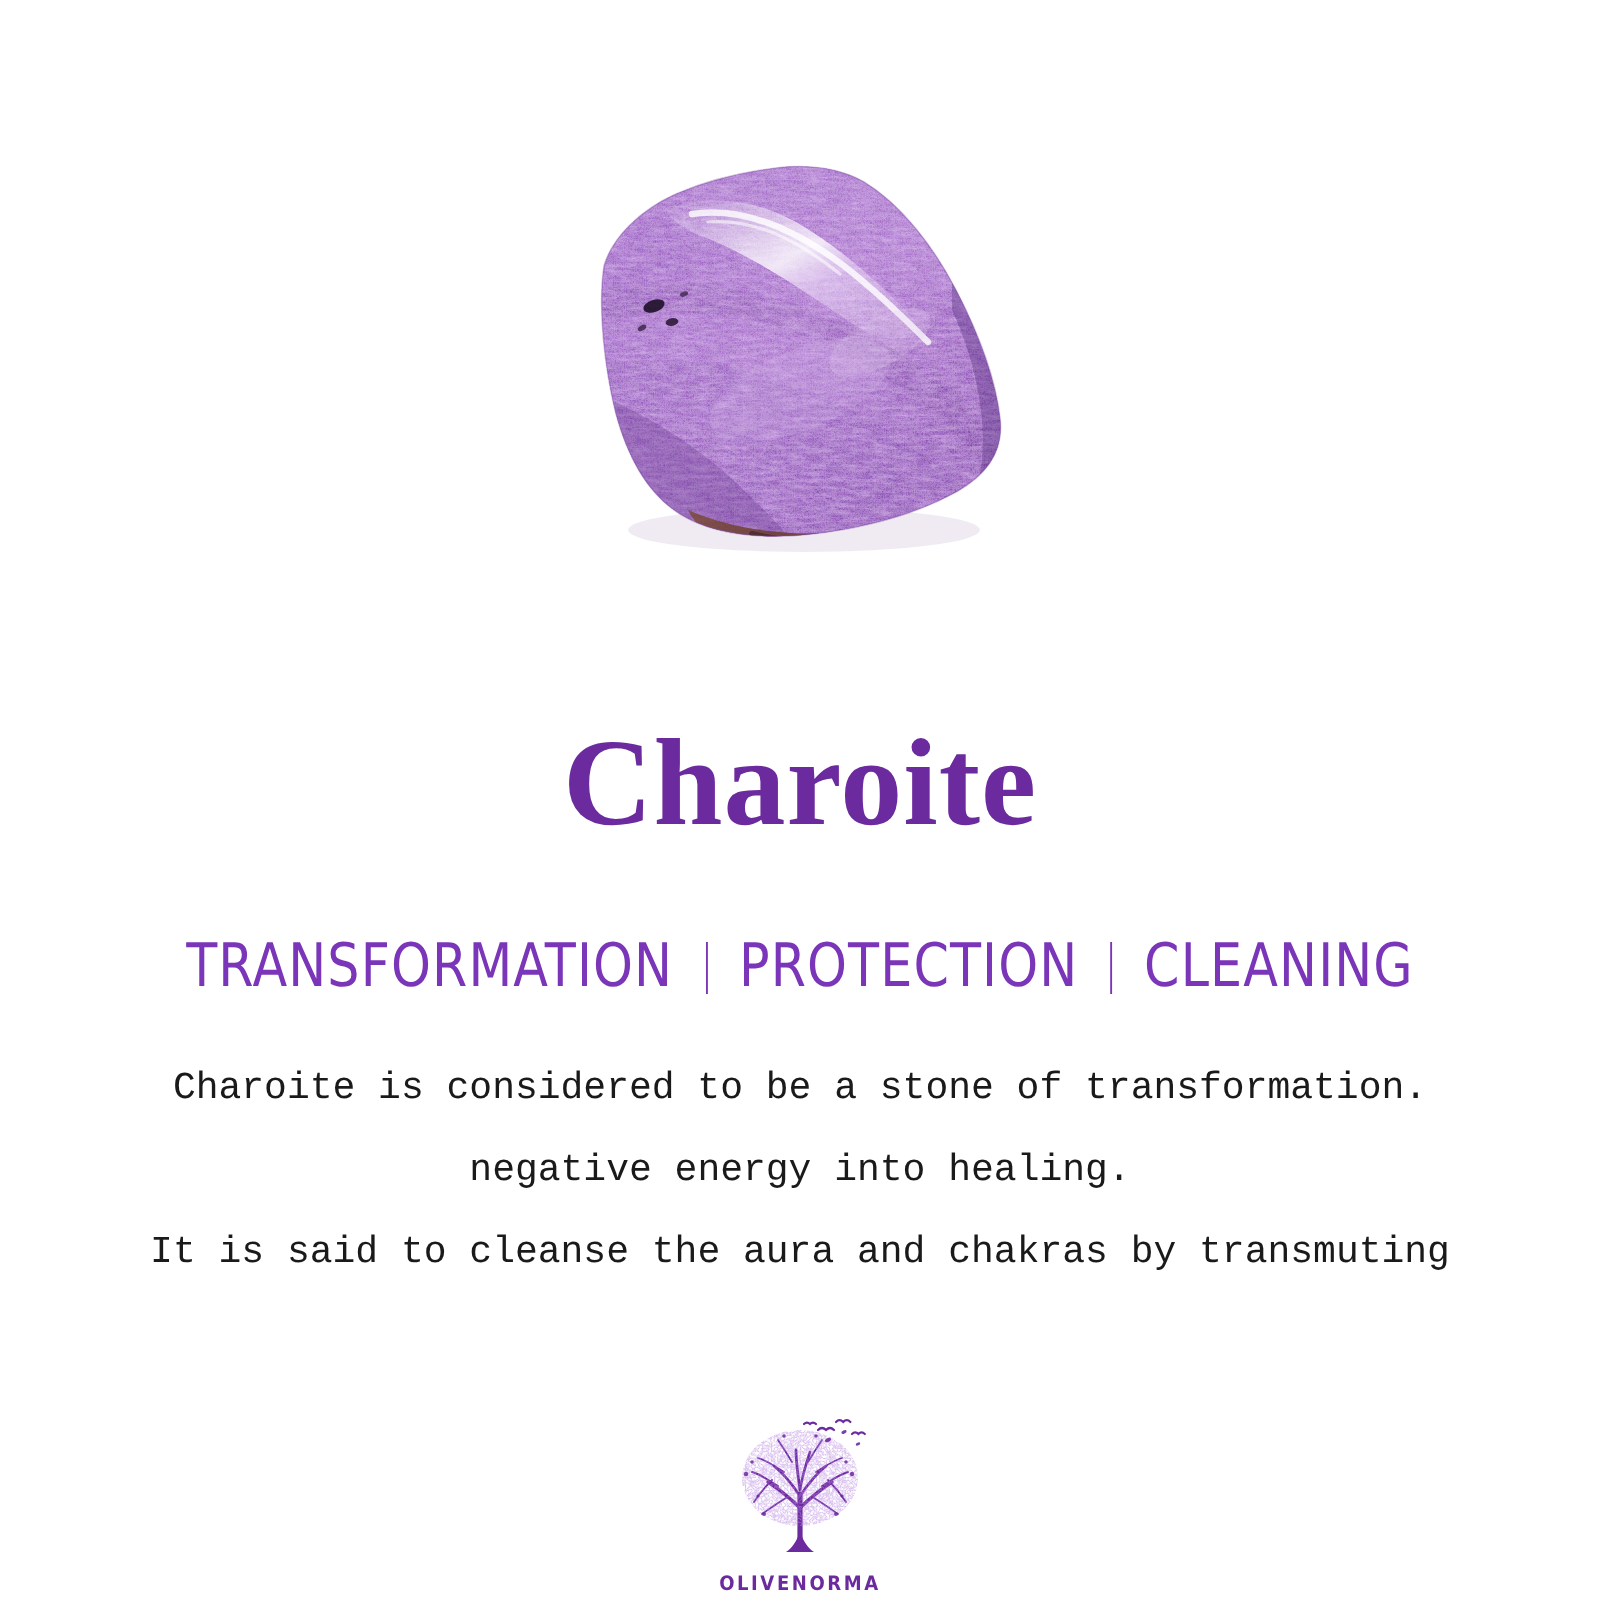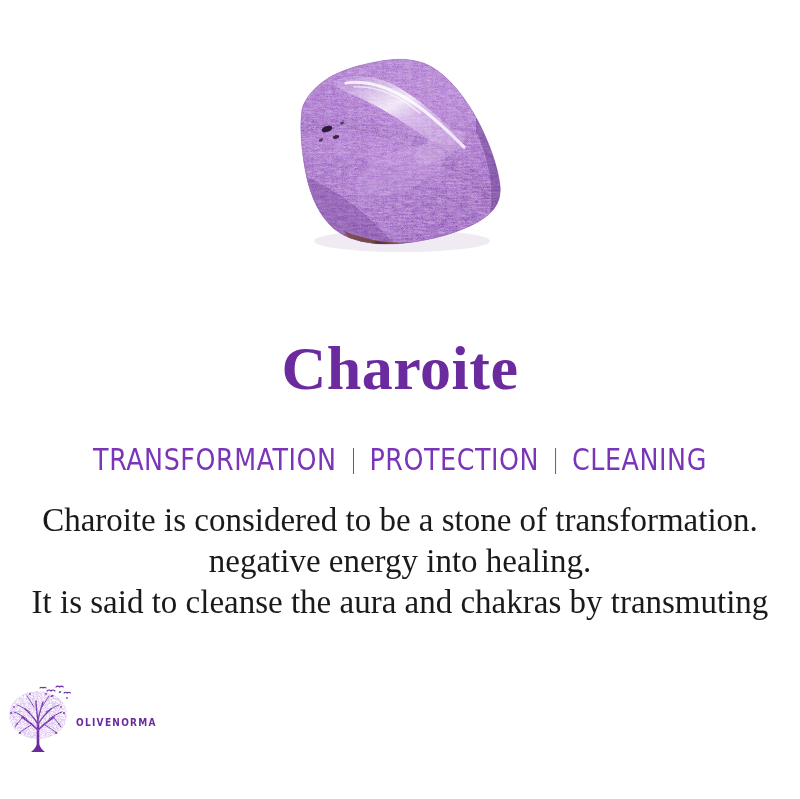--- a/index.html
+++ b/index.html
@@ -13,20 +13,21 @@
     overflow: hidden;
     font-family: "Liberation Serif", "DejaVu Serif", serif;
     position: relative;
   }
 
   .card {
     position: absolute;
     inset: 0;
     background: #ffffff;
     display: block;
+    margin-top: 24px;
   }
 
   
   .stone-wrap {
     position: absolute;
     left: 0;
     top: 28px;
     width: 800px;
     height: 250px;
     display: flex;
@@ -79,36 +80,36 @@
     margin: 0 17px;
   }
 
   
   .description {
     position: absolute;
     left: 0;
     top: 500px;
     width: 800px;
     text-align: center;
-    font-family: Liberation Serif, serif;
-    font-size: 33px;
+    font-family: Liberation Mono, monospace;
+    font-size: 19px;
     line-height: 41px;
     color: #1a1a1a;
     white-space: nowrap;
   }
   .description .dline { display: block; }
 
   
   .logo {
     position: absolute;
     left: 0;
     top: 683px;
     width: 800px;
     display: flex;
-    flex-direction: row;
+    flex-direction: column;
     align-items: center;
   }
   .logo-mark { display: block; }
   .logo-word {
     margin-top: 2px;
     font-family: "DejaVu Sans Condensed", "Liberation Sans Narrow", "Liberation Sans", sans-serif;
     font-weight: 700;
     font-size: 10px;
     letter-spacing: 1.3px;
     color: #6B2A9E;

